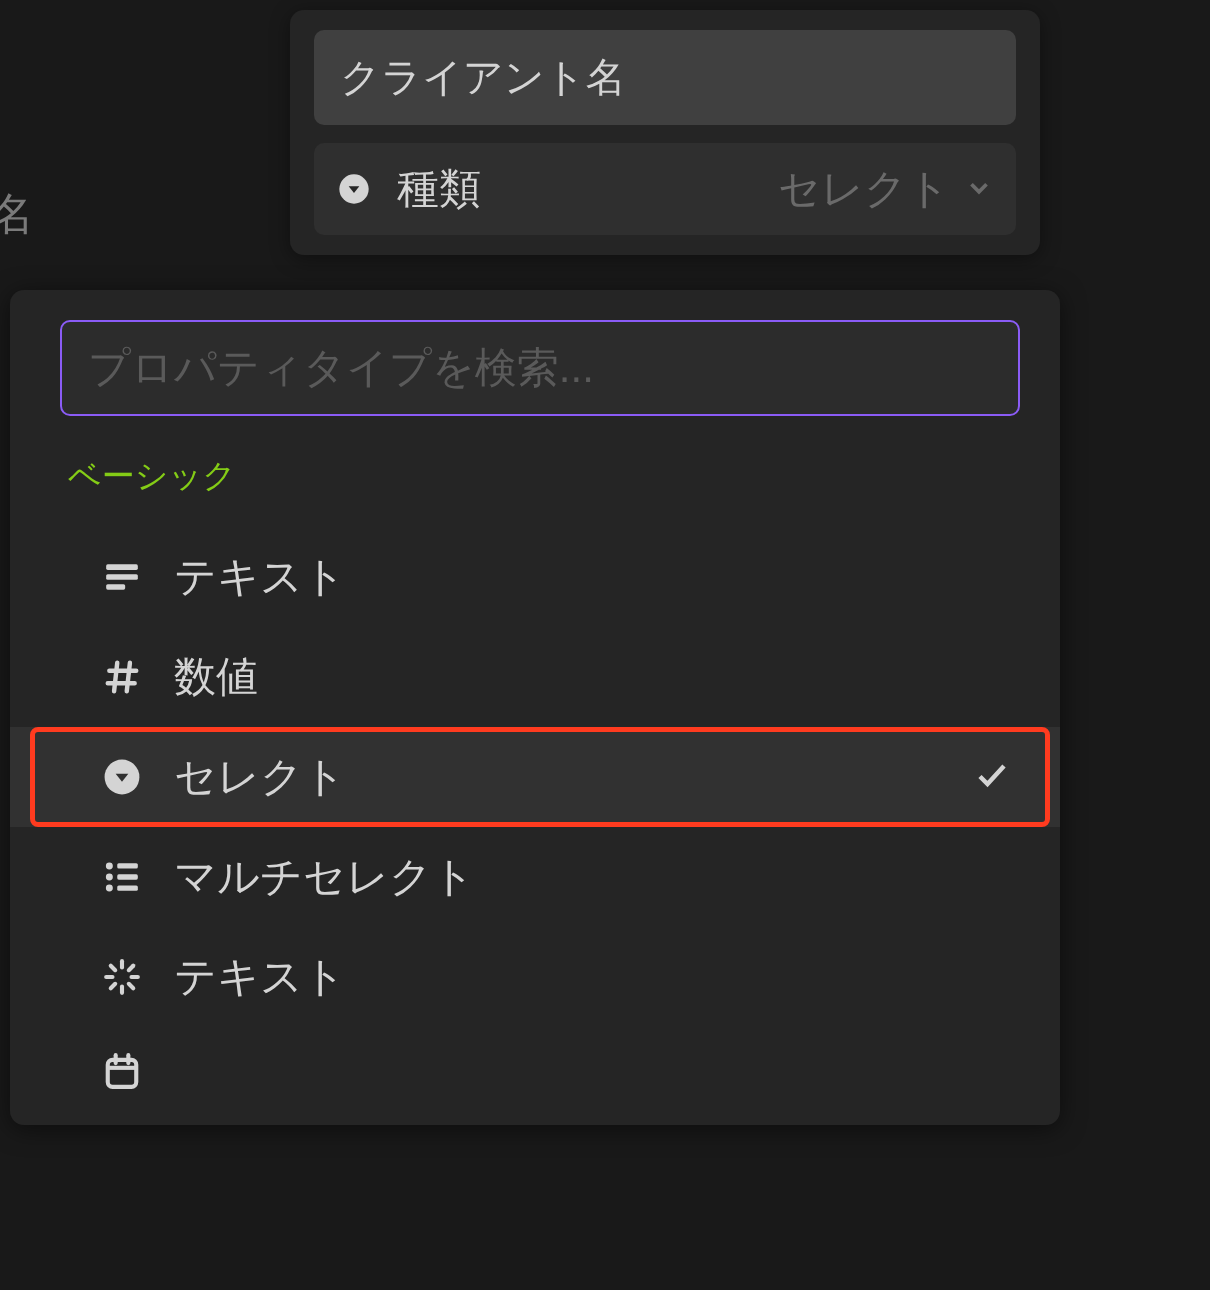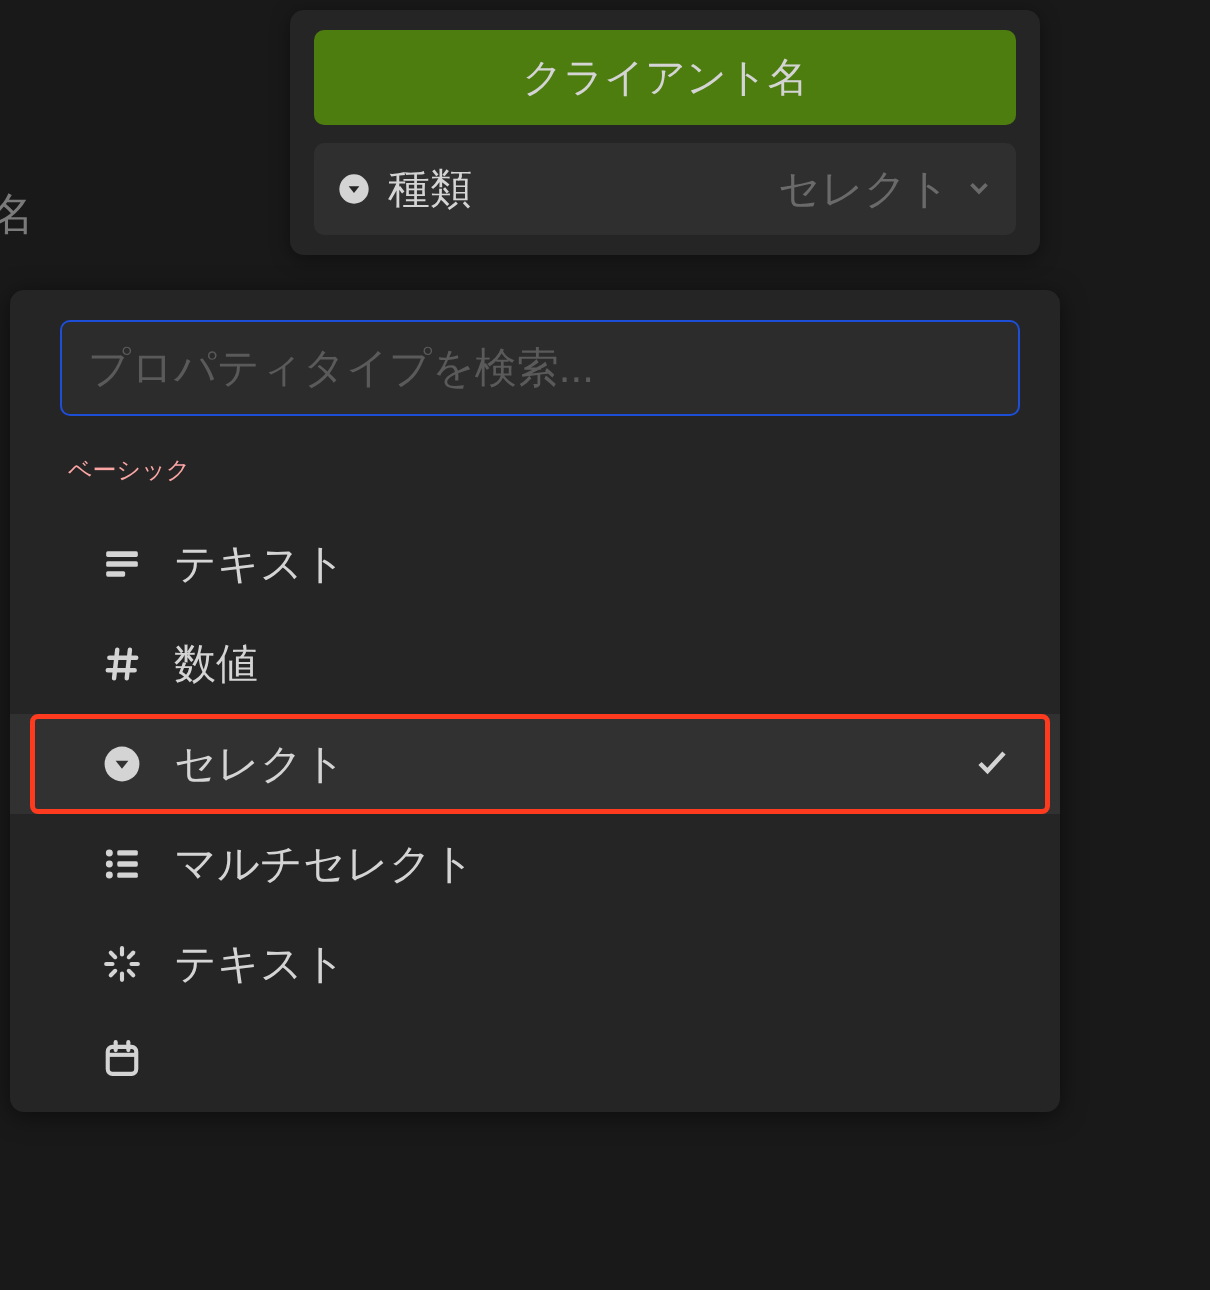--- a/index.html
+++ b/index.html
@@ -27,41 +27,40 @@
       position: absolute;
       left: 290px;
       top: 10px;
       width: 750px;
       background: #252525;
       border-radius: 14px;
       padding: 20px 24px;
       box-shadow: 0 4px 20px rgba(0,0,0,0.4);
     }
     .name-input {
-      background: #4d7c0f;
+      background: #404040;
       border-radius: 10px;
       padding: 20px 26px;
       font-size: 40px;
       color: #d4d4d4;
       margin-bottom: 18px;
-      text-align: center;
     }
     .type-row {
       display: flex;
       align-items: center;
       justify-content: space-between;
       background: #2f2f2f;
       border-radius: 10px;
       padding: 18px 22px;
       cursor: pointer;
     }
     .type-left {
       display: flex;
       align-items: center;
-      gap: 16px;
+      gap: 25px;
     }
     .type-left-icon {
       width: 36px;
       height: 36px;
       display: flex;
       align-items: center;
       justify-content: center;
     }
     .type-left-icon svg {
       width: 32px;
@@ -92,41 +91,41 @@
       top: 290px;
       width: 1050px;
       background: #252525;
       border-radius: 14px;
       padding: 30px 0 10px 0;
       box-shadow: 0 4px 24px rgba(0,0,0,0.5);
     }
     .search-input {
       margin: 0 40px 38px 50px;
       background: #2c2c2c;
-      border: 2px solid #1d4ed8;
+      border: 2px solid #8b5cf6;
       border-radius: 10px;
       padding: 22px 26px;
       font-size: 42px;
       color: #d4d4d4;
     }
     .search-input-el {
       background: transparent;
       border: none;
       outline: none;
       width: 100%;
       font-size: 42px;
       color: #d4d4d4;
     }
     .search-input-el::placeholder {
       color: #5a5a5a;
     }
     .section-label {
       padding: 0 69px 28px 58px;
-      font-size: 24px;
-      color: #fca5a5;
+      font-size: 33px;
+      color: #84cc16;
     }
     .option-list {
       list-style: none;
     }
     .option {
       display: flex;
       align-items: center;
       padding: 22px 50px 22px 90px;
       cursor: pointer;
       position: relative;

